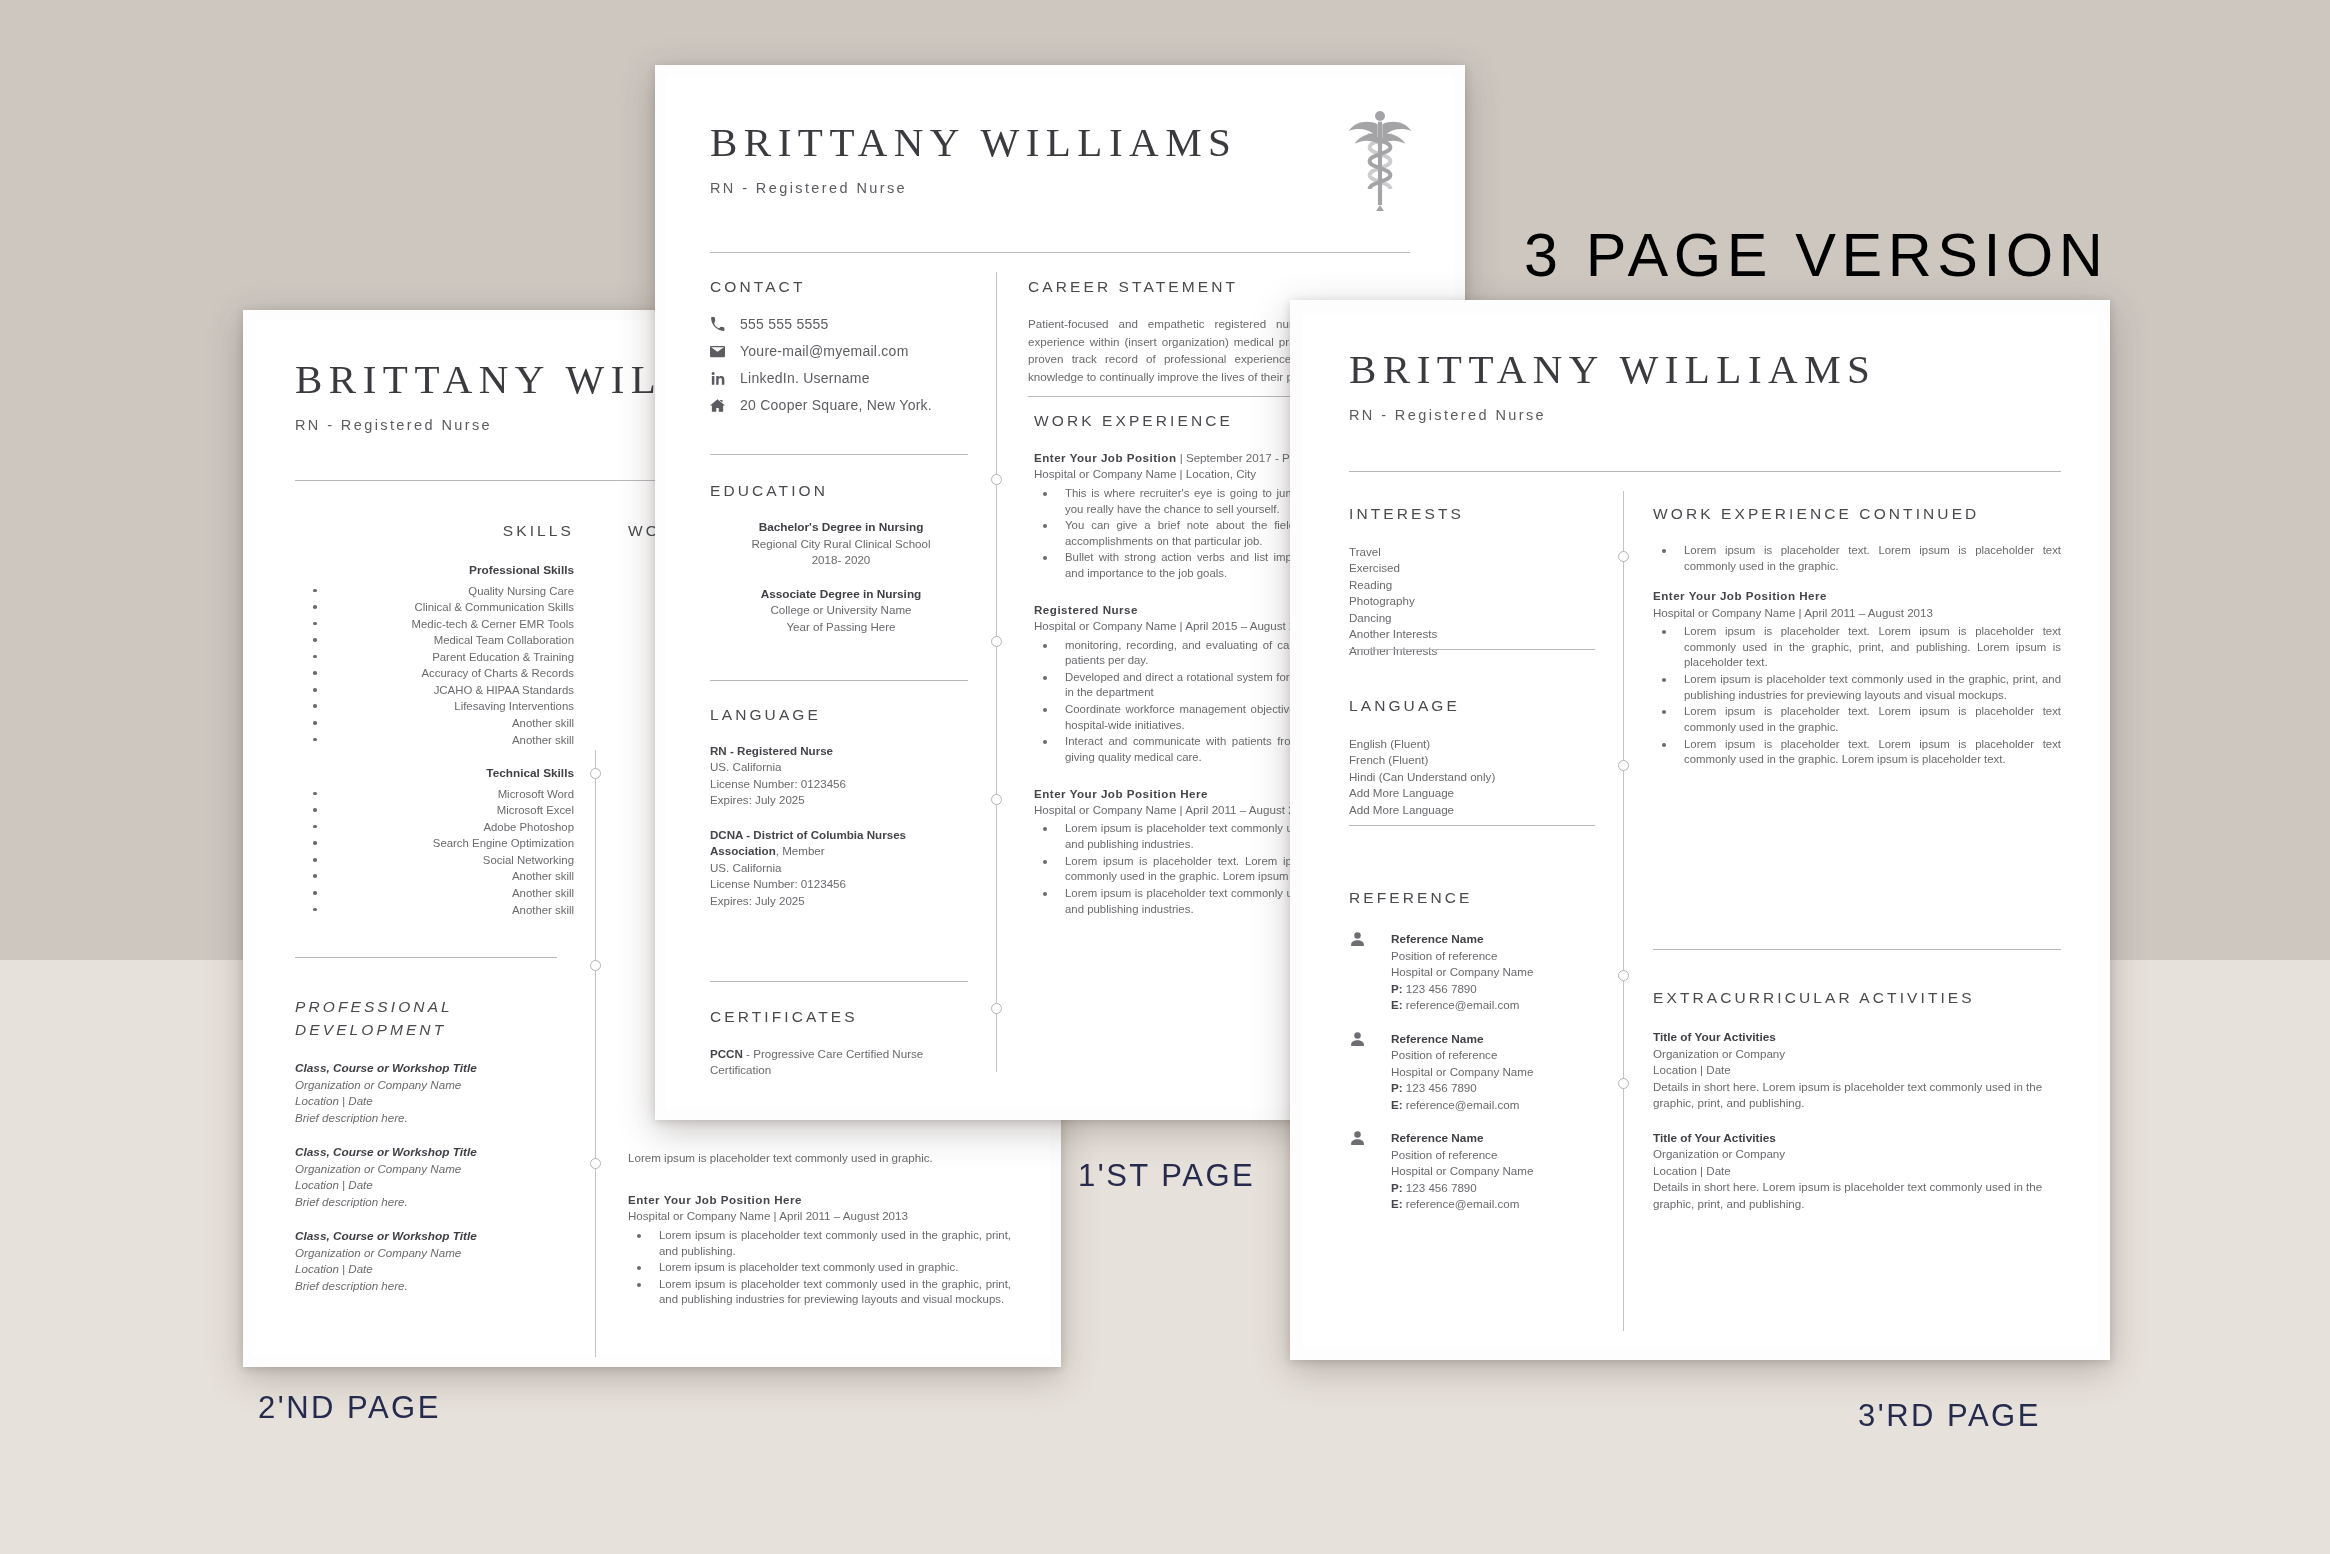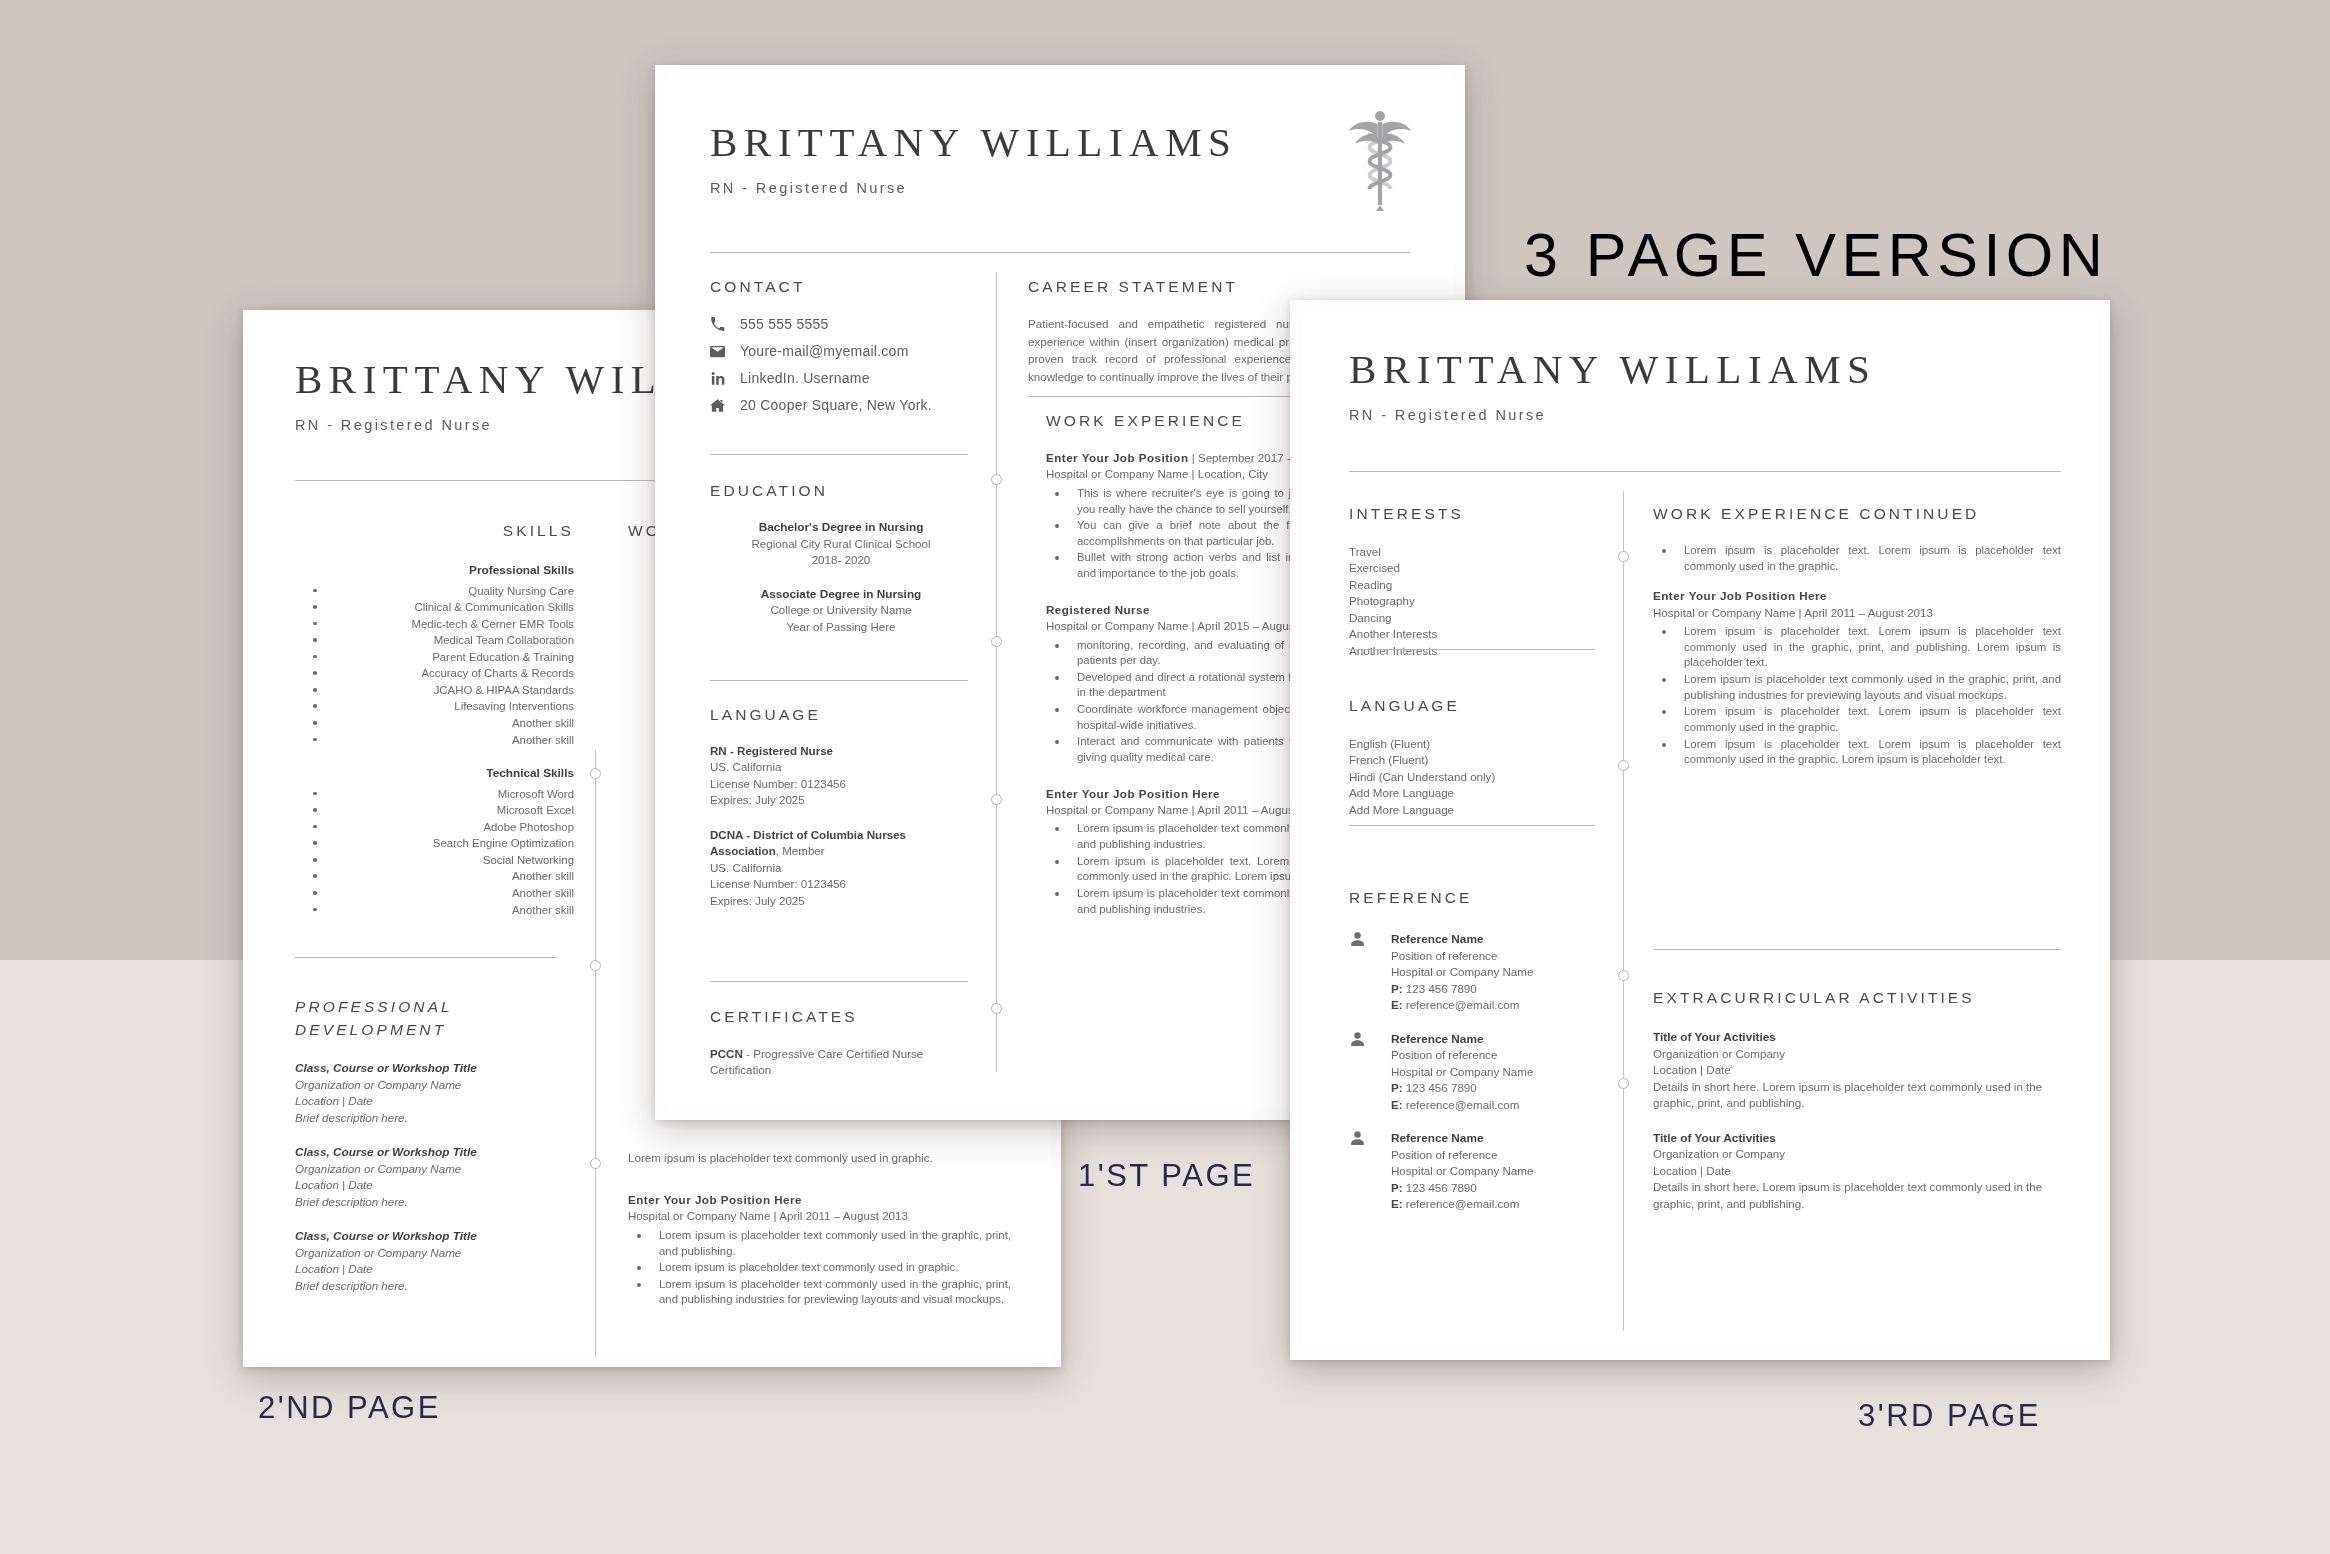--- a/index.html
+++ b/index.html
@@ -343,21 +343,21 @@
           <div class="t"><b class="b">PCCN</b> - Progressive Care Certified Nurse Certification</div>
         </div>
     </div>
 
     <div style="position:absolute;left:362px;top:202px;width:382px;">
       <div class="sec-h">CAREER STATEMENT</div>
       <div class="t" style="margin-top:19px;text-align:justify;line-height:1.52;">Patient-focused and empathetic registered nurse with 8 years of experience within (insert organization) medical practice. Bringing forth a proven track record of professional experience, care and extensive knowledge to continually improve the lives of their patients.</div>
     </div>
     <div class="hrule" style="position:absolute;left:362px;top:320px;width:382px;"></div>
 
-    <div style="position:absolute;left:380px;top:336px;width:382px;">
+    <div style="position:absolute;left:368px;top:336px;width:382px;">
       <div class="sec-h">WORK EXPERIENCE</div>
       <div style="margin-top:20px;">
           <div style="margin-bottom:20px;">
             <div class="t"><b class="b" style="letter-spacing:.5px;">Enter Your Job Position</b> | September 2017 - Present</div>
             <div class="t">Hospital or Company Name | Location, City</div>
             <ul class="bul" style="margin-top:3px;">
               <li>This is where recruiter's eye is going to jump to first. This is where you really have the chance to sell yourself.</li>
               <li>You can give a brief note about the field of work you did and accomplishments on that particular job.</li>
               <li>Bullet with strong action verbs and list impact based on relevance and importance to the job goals.</li>
             </ul>

